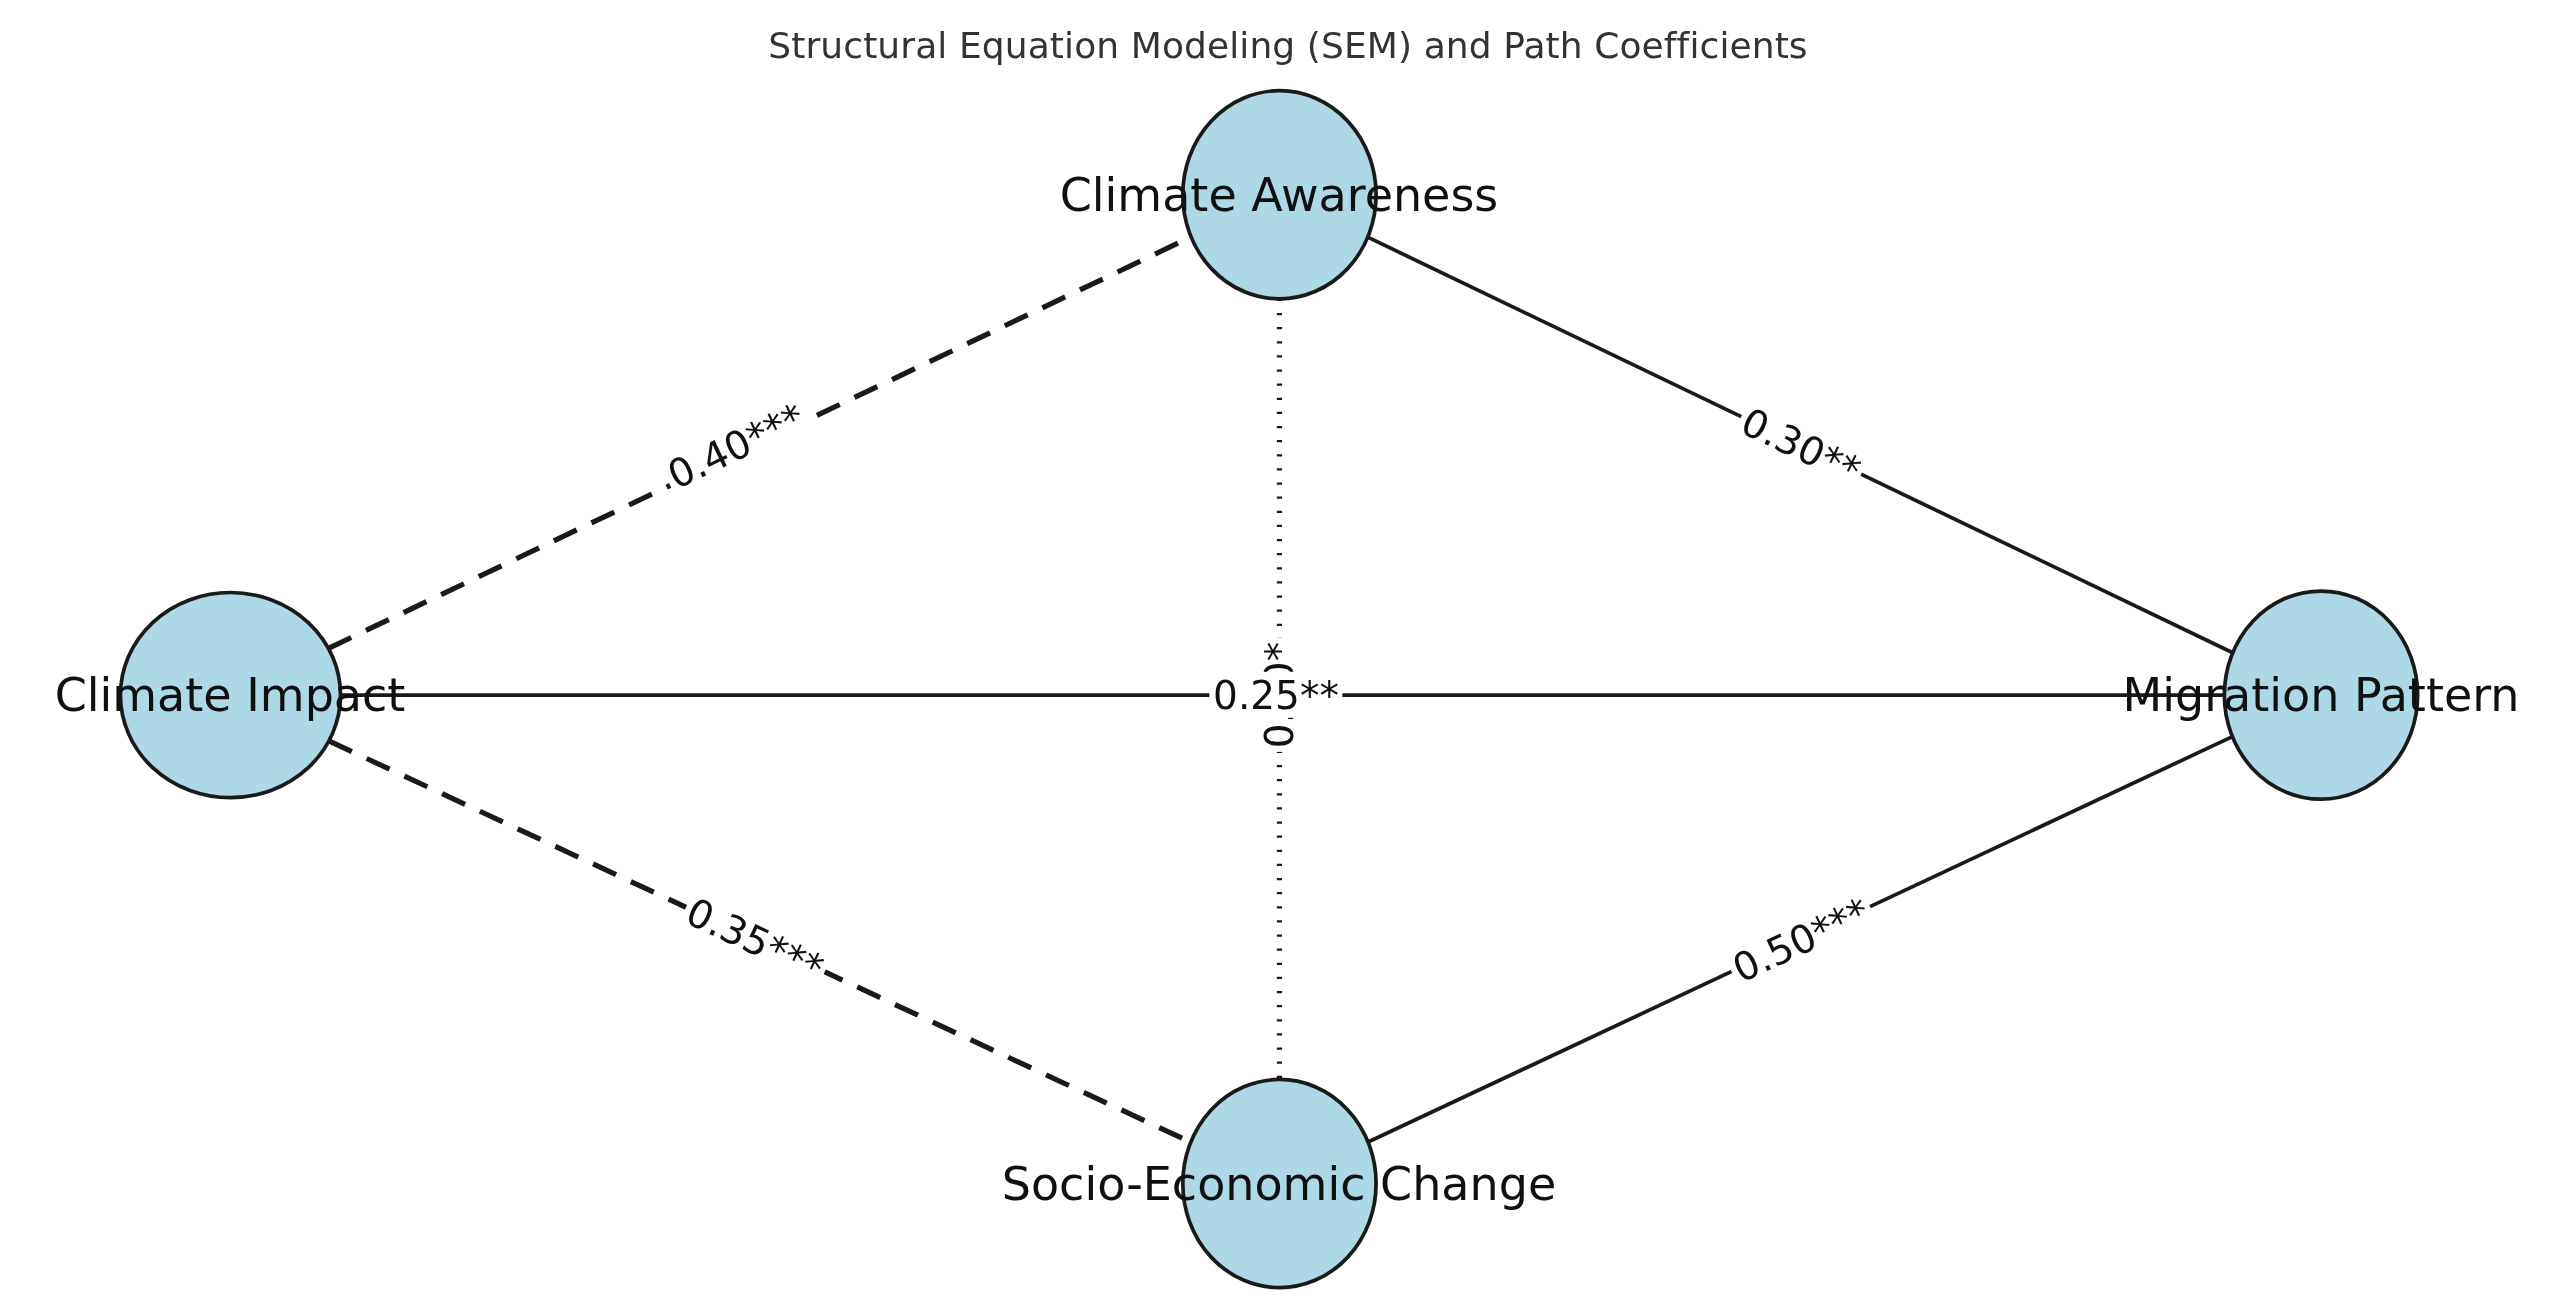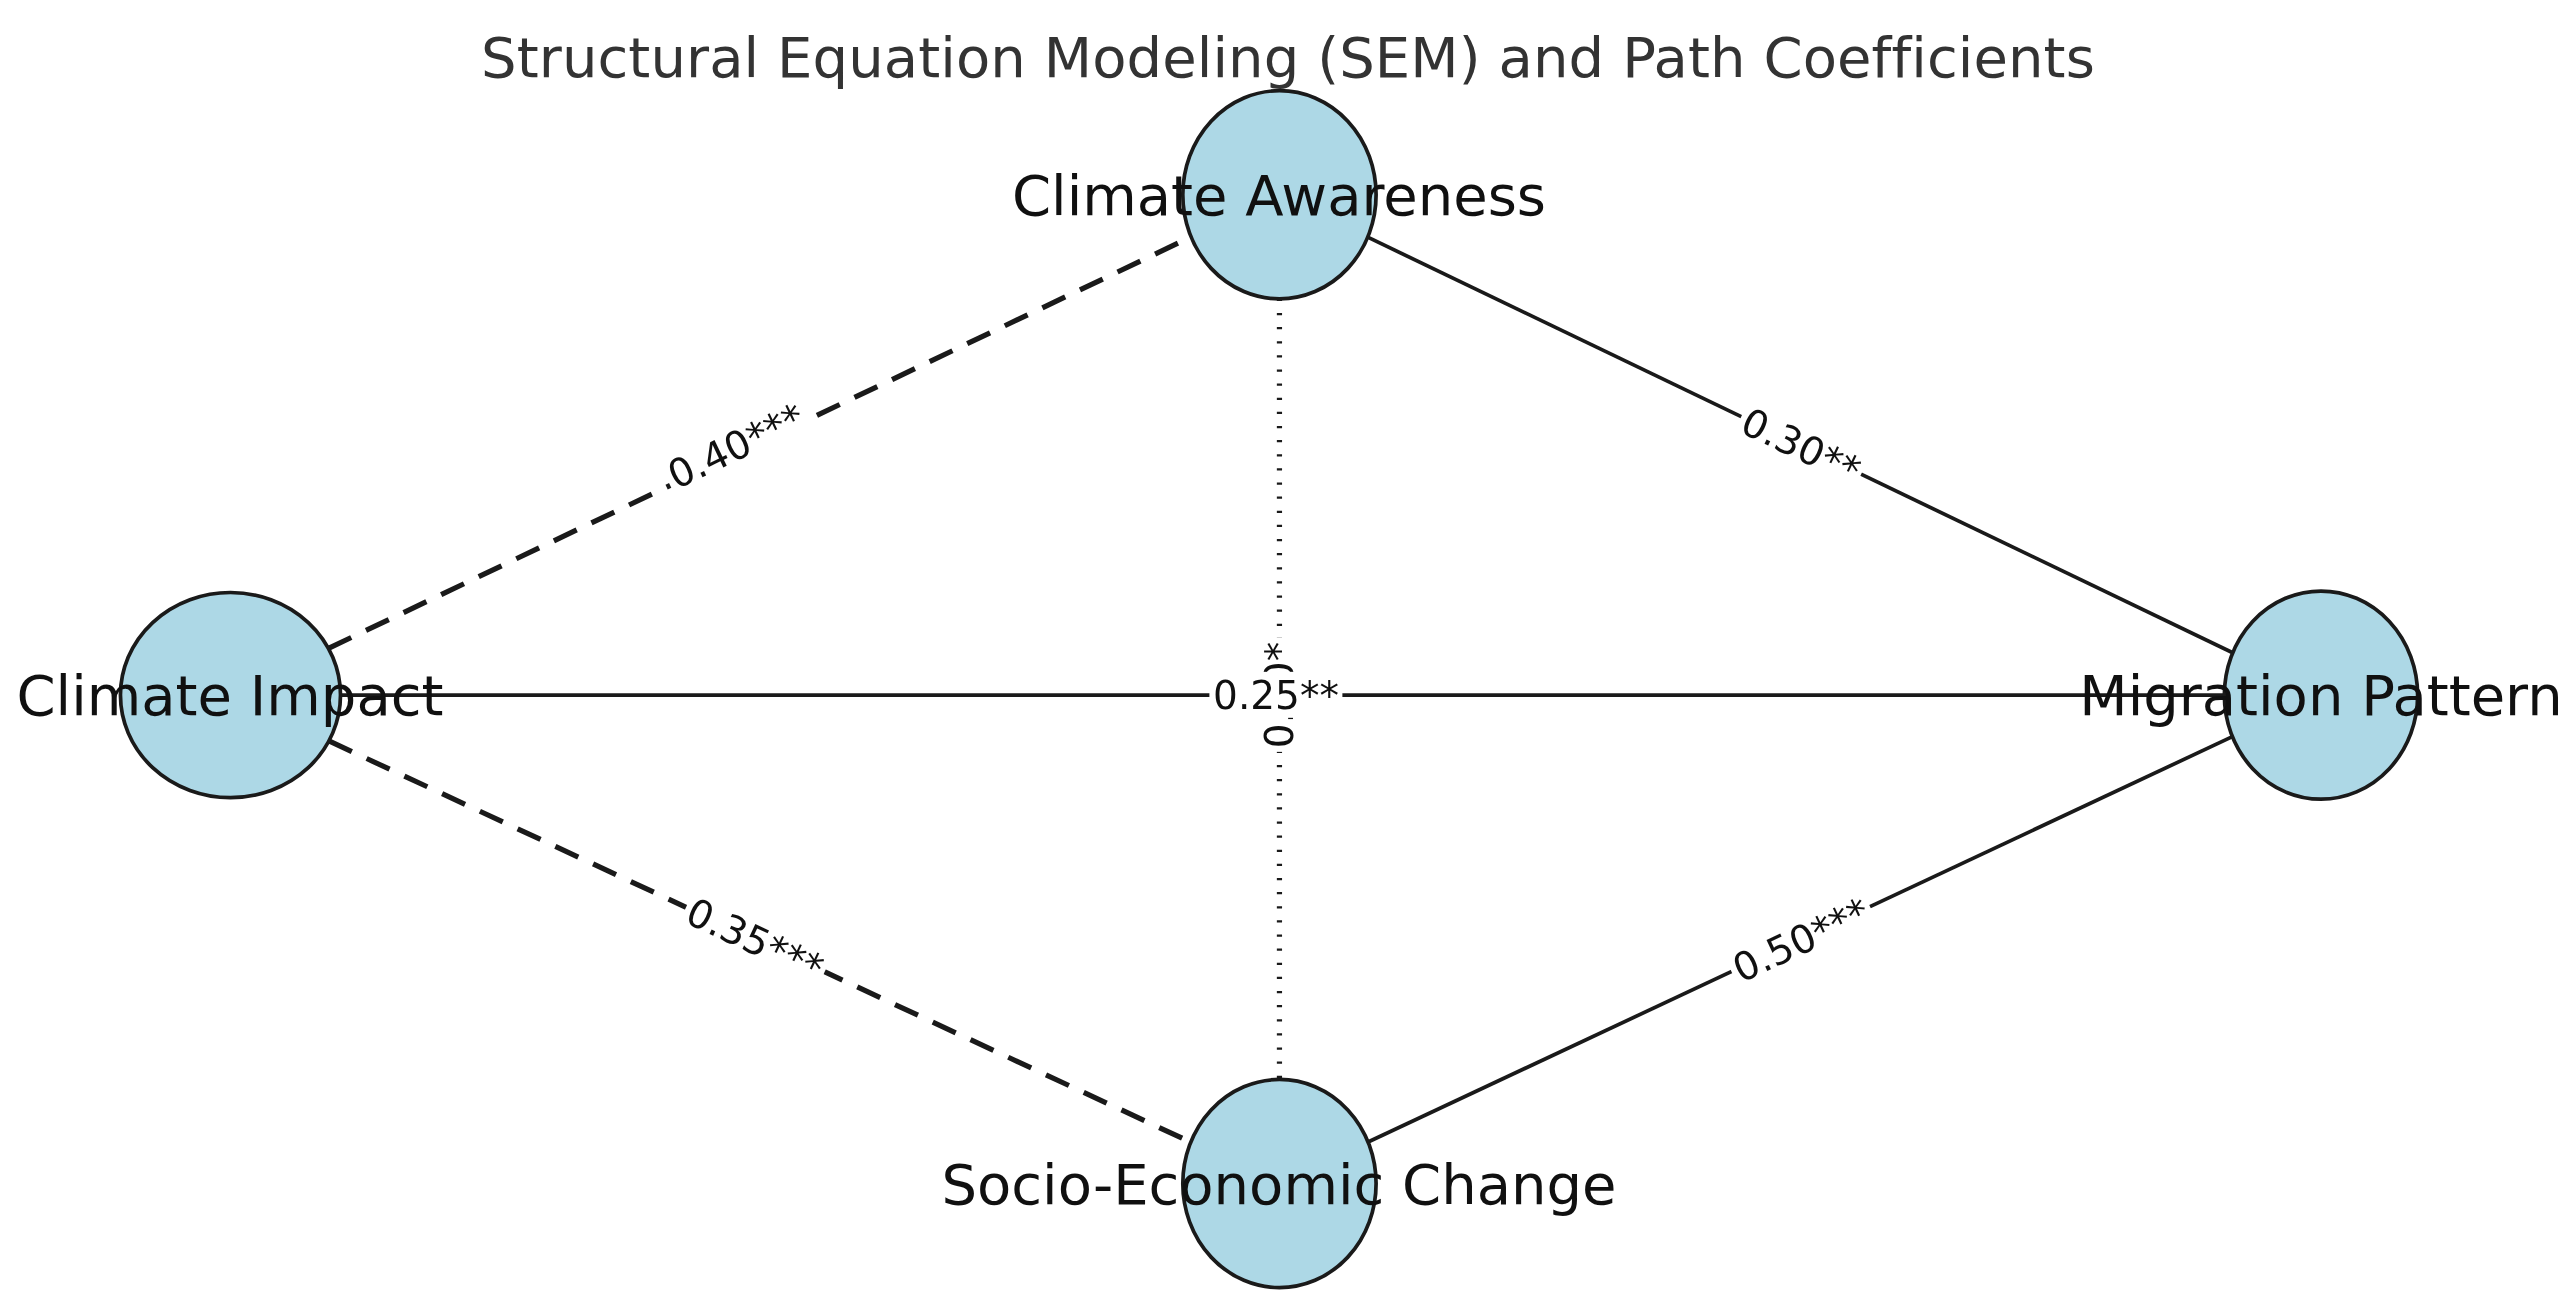--- a/index.html
+++ b/index.html
@@ -19,21 +19,21 @@
     height: 1301px;
     background: #ffffff;
   }
   #chart-title {
     position: absolute;
     left: 0;
     top: 25px;
     width: 2576px;
     text-align: center;
     font-family: "DejaVu Sans", sans-serif;
-    font-size: 56px;
+    font-size: 36px;
     font-weight: 400;
     color: #333333;
     letter-spacing: 0.1px;
     white-space: nowrap;
   }
   #graph-canvas {
     position: absolute;
     left: 0;
     top: 0;
     width: 2576px;
@@ -44,21 +44,21 @@
     fill: none;
     stroke-linecap: butt;
   }
   .node-ellipse {
     stroke: #1a1a1a;
     stroke-width: 5;
   }
   .node-label {
     position: absolute;
     font-family: "DejaVu Sans", sans-serif;
-    font-size: 56px;
+    font-size: 46px;
     font-weight: 400;
     color: #101010;
     white-space: nowrap;
     transform: translate(-50%, -50%);
     text-align: center;
     pointer-events: none;
   }
   .edge-label {
     position: absolute;
     font-family: "DejaVu Sans", sans-serif;

